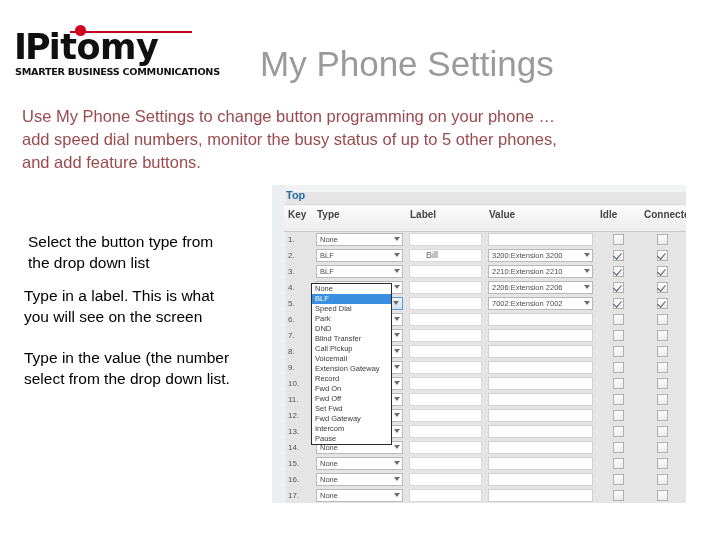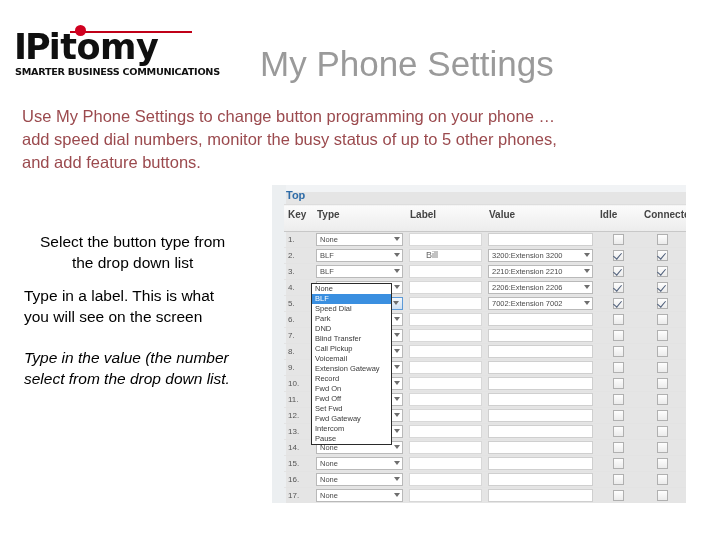--- a/index.html
+++ b/index.html
@@ -94,23 +94,23 @@
 
   
   .note {
     position: absolute;
     color: #000000;
     font-size: 15.5px;
     line-height: 21px;
     font-weight: normal;
   }
   .note div { white-space: nowrap; }
-  #note-type  { left: 40px; top: 231px; text-align: center; }
+  #note-type  { left: 28px; top: 231px; }
   #note-label { left: 24px; top: 285px; }
-  #note-value { left: 24px; top: 347px; font-style: italic; }
+  #note-value { left: 24px; top: 347px; }
 
   
   #shot {
     position: absolute;
     left: 272px;
     top: 185px;
     width: 414px;
     height: 318px;
     background: #e5e5e5;
     overflow: hidden;

